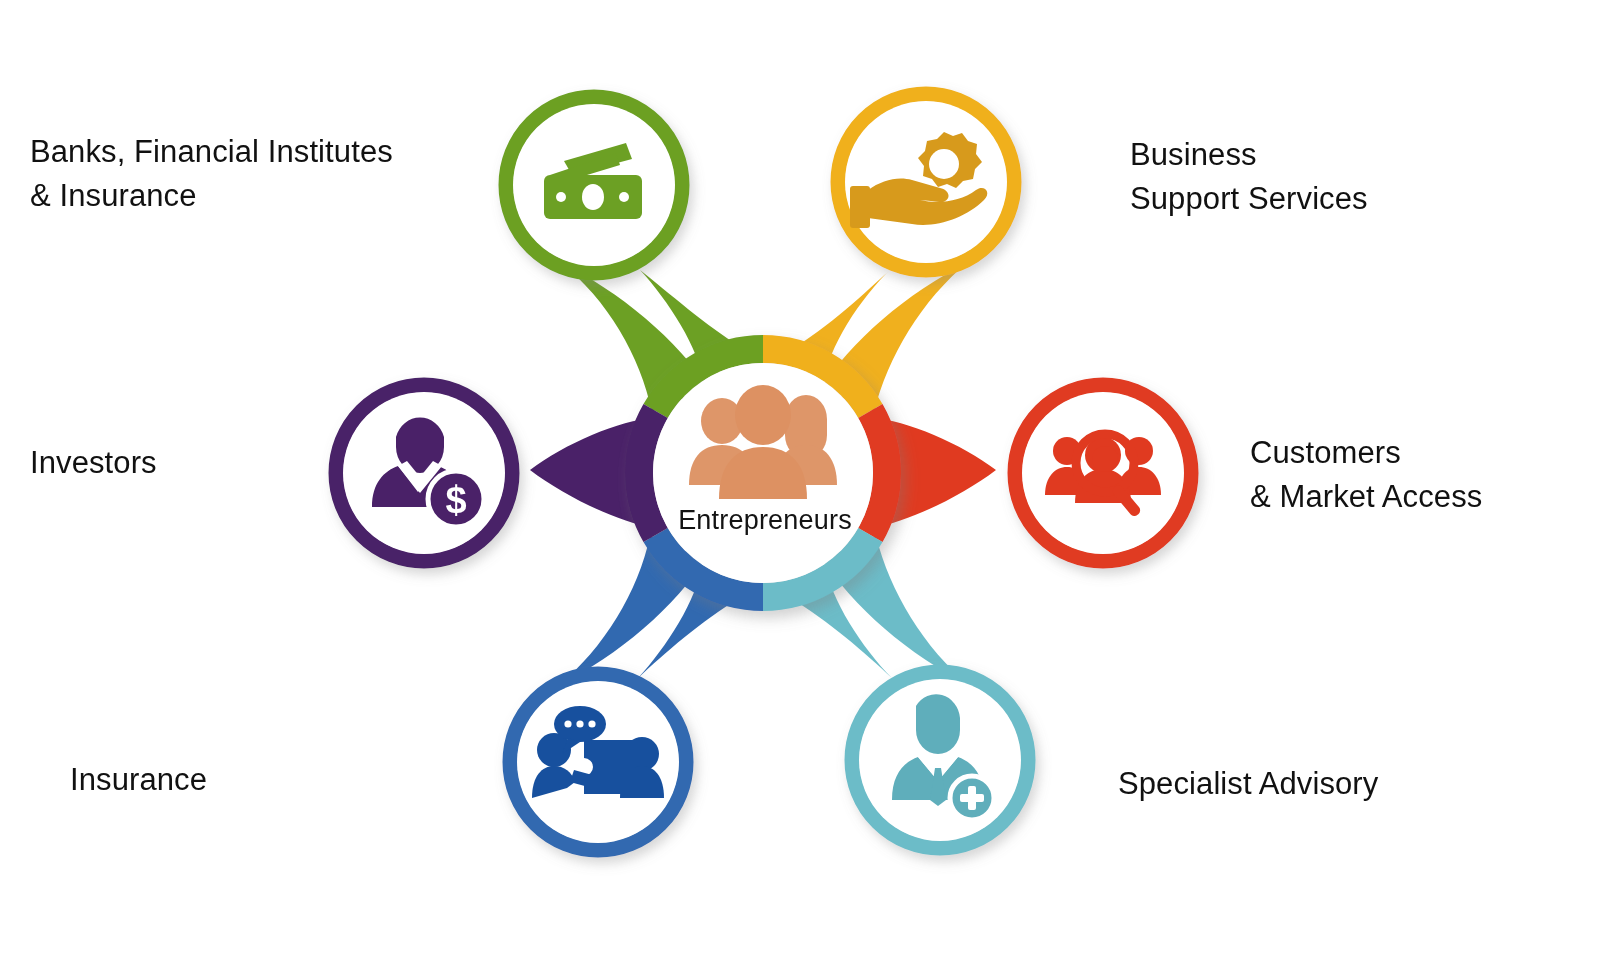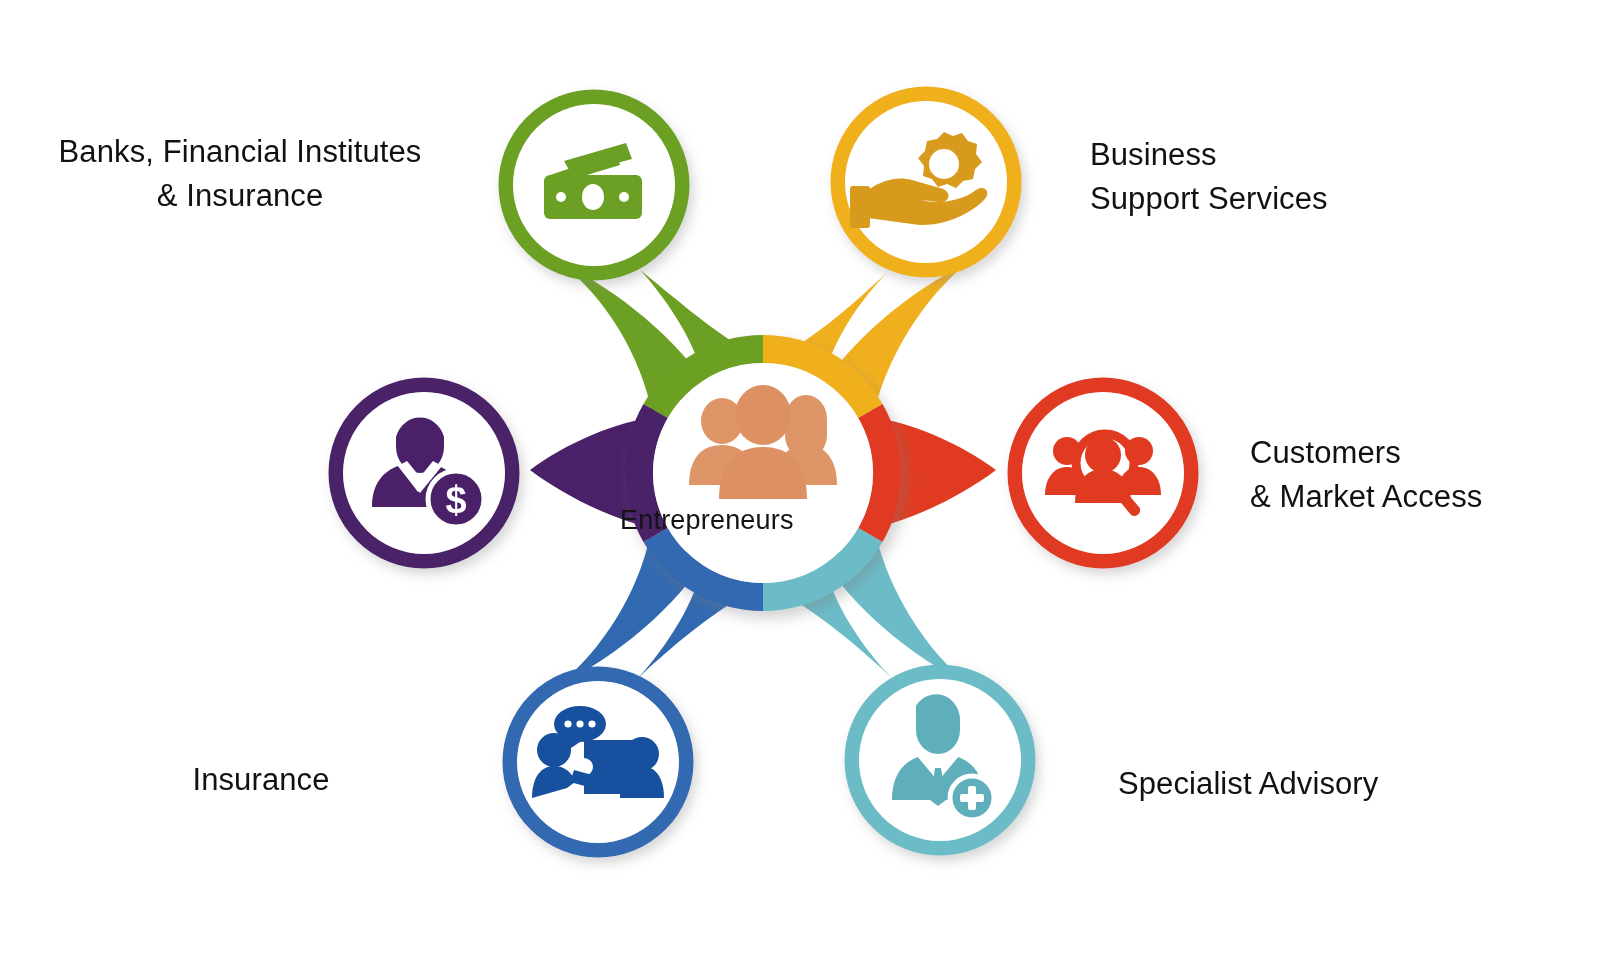--- a/index.html
+++ b/index.html
@@ -29,28 +29,28 @@
   }
   .label {
     position: absolute;
     color: #111111;
     font-size: 31px;
     line-height: 1.42;
     letter-spacing: 0.1px;
     white-space: pre-line;
     font-weight: 400;
   }
-  .label.right-align { text-align: center; }
+  .label.right-align { text-align: left; }
   .label.left-align  { text-align: left; }
   .hub-caption {
     position: absolute;
     left: 620px;
     top: 505px;
     width: 290px;
-    text-align: left;
+    text-align: center;
     font-size: 27px;
     color: #131313;
     letter-spacing: 0.2px;
   }
 </style>
 </head>
 <body>
 
 <div id="stage">
 
@@ -269,24 +269,25 @@
       </g>
     </g>
 
   </svg>
 
   <div class="hub-caption">Entrepreneurs</div>
 
   <div class="label right-align" style="left:30px; top:130px; width:420px;">Banks, Financial Institutes
 &amp; Insurance</div>
 
-  <div class="label left-align" style="left:1090px; top:133px; width:420px;">Business
+  <div class="label left-align" style="left:1130px; top:133px; width:420px;">Business
 Support Services</div>
 
   <div class="label left-align" style="left:1250px; top:431px; width:340px;">Customers
 &amp; Market Access</div>
 
   <div class="label left-align" style="left:1118px; top:762px; width:420px;">Specialist Advisory</div>
 
   <div class="label right-align" style="left:70px; top:758px; width:382px;">Insurance</div>
 
+  <div class="label right-align" style="left:30px; top:441px; width:258px;">Investors</div>
 
 </div>
 
 </body></html>

